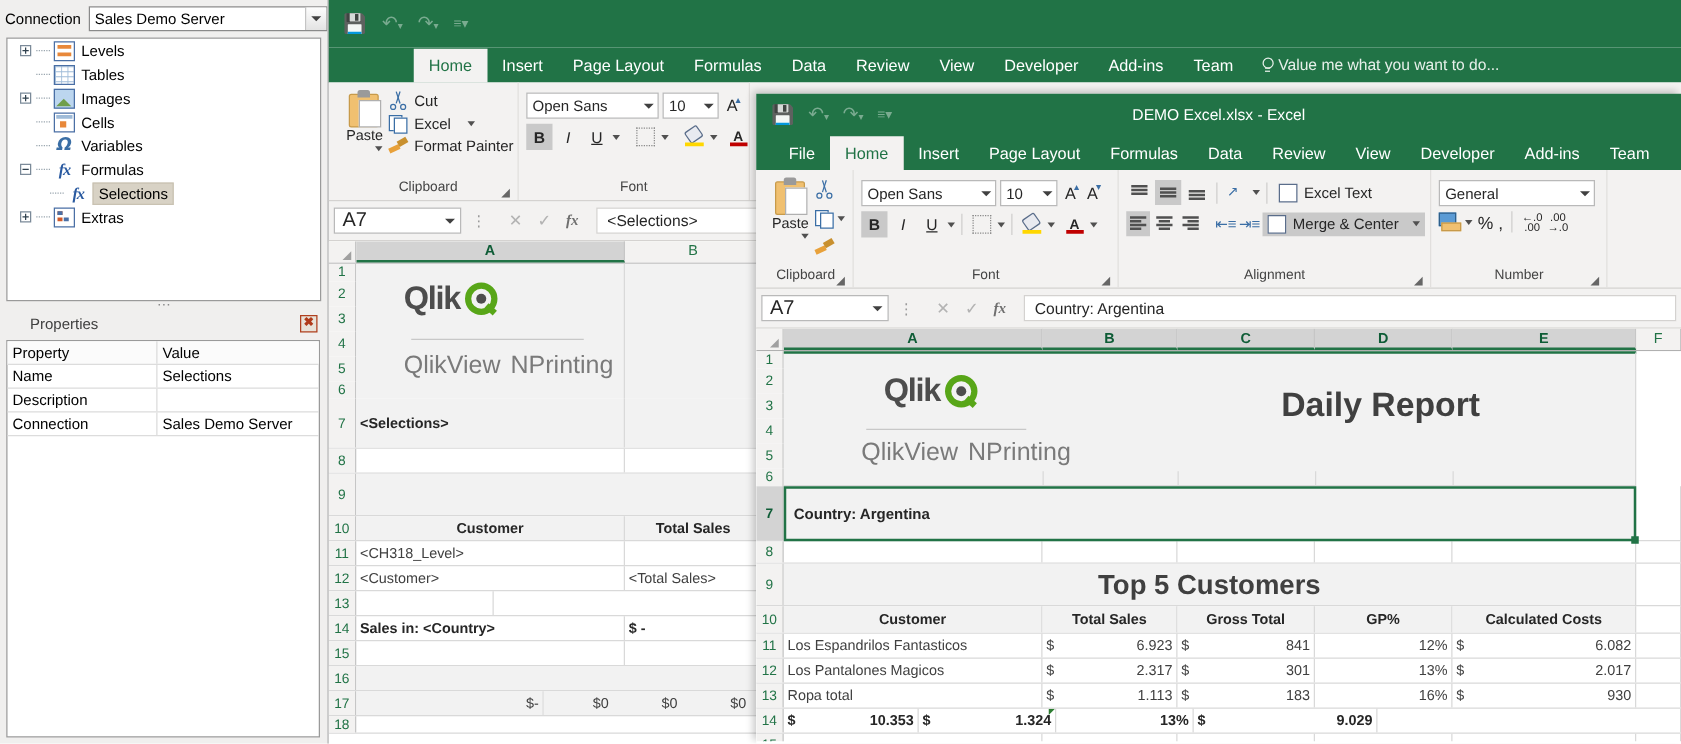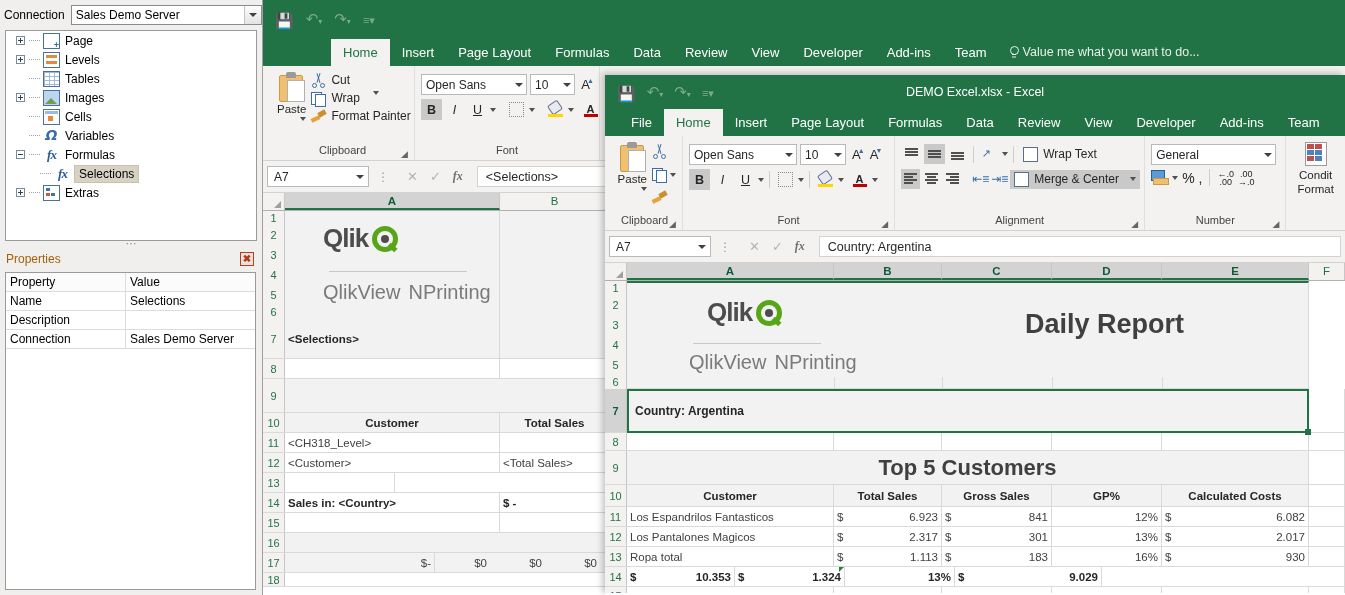--- a/index.html
+++ b/index.html
@@ -63,21 +63,21 @@
   .ic-omega { font:italic bold 14px "DejaVu Sans",sans-serif; color:#3a6ea5; line-height:15px; text-align:center; }
   .ic-fx { font:italic bold 13px "Liberation Serif",serif; color:#2a5aa0; line-height:16px; text-align:center; letter-spacing:-1px; }
   .ic-extras { background:#fff; border:1px solid #4a6fa5; }
   .ic-extras::before { content:""; position:absolute; left:2px; top:2px; width:4px; height:3px; background:#d05a2a; }
   .ic-extras::after { content:""; position:absolute; left:2px; top:7px; width:4px; height:3px; background:#d05a2a; box-shadow:5px 0 0 #4a6fa5, 0 -5px 0 #4a6fa5; }
 
   .np-splitter { position:absolute; left:0; top:244px; width:262px; height:5px; }
   .np-splitter::after { content:"⋯"; position:absolute; left:50%; top:-7px; transform:translateX(-50%); color:#8a8a8a; font-size:11px; }
 
   .np-prop-head { position:absolute; left:0; top:248px; width:262px; height:22px; display:flex; align-items:center; }
-  .np-prop-title { padding-left:6px; font-size:12px; color:#a16207; flex:1; }
+  .np-prop-title { padding-left:24px; font-size:12px; color:#404040; flex:1; }
   .np-prop-close { width:14px; height:14px; margin-right:8px; background:#e8e2d8; border:1px solid #b04020;
      color:#b03a1a; font:bold 10px "Liberation Sans",sans-serif; text-align:center; line-height:12px; }
   .np-prop-grid { position:absolute; left:5px; top:272px; width:251px; height:318px;
      background:#fff; border:1px solid #9a9a9a; }
   .pg-row { display:flex; height:19px; border-bottom:1px solid #dcdcdc; }
   .pg-row.head { background:#fbfbfb; }
   .pg-c1 { width:120px; border-right:1px solid #dcdcdc; padding-left:4px; font-size:12px; line-height:18px; color:#000; }
   .pg-c2 { flex:1; padding-left:4px; font-size:12px; line-height:18px; color:#000; }
 
   
@@ -104,21 +104,21 @@
 
   .paste-col { display:flex; flex-direction:column; align-items:flex-end; width:44px; padding-top:2px; }
   .clipboard-ico { width:27px; height:30px; position:relative; }
   .cb-board { position:absolute; left:0; top:3px; width:24px; height:27px; background:#f0c070; border:1px solid #c79a4a; border-radius:2px; }
   .cb-clip { position:absolute; left:7px; top:0; width:10px; height:6px; background:#9a9a9a; border-radius:2px 2px 0 0; }
   .cb-paper { position:absolute; left:8px; top:8px; width:18px; height:22px; background:#fff; border:1px solid #b0b0b0; }
   .paste-lbl { font-size:11.5px; color:#262626; margin-top:1px; }
   .paste-caret { width:0;height:0;border-left:3.5px solid transparent;border-right:3.5px solid transparent;border-top:4px solid #505050;margin-top:2px; }
 
   .mini-list { display:flex; flex-direction:column; gap:3px; padding-top:3px; }
-  .mini-item { display:flex; align-items:flex-start; gap:5px; font-size:12px; color:#262626; white-space:nowrap; }
+  .mini-item { display:flex; align-items:center; gap:5px; font-size:12px; color:#262626; white-space:nowrap; }
   .mini-ico { width:15px; height:15px; position:relative; flex:0 0 auto; }
   .sm-caret { width:0;height:0;border-left:3.5px solid transparent;border-right:3.5px solid transparent;border-top:4px solid #505050; }
 
   .ico-cut::before,.ico-cut::after { content:""; position:absolute; left:7px; top:0; width:1.4px; height:10px; background:#3a6ea5; }
   .ico-cut::before { transform:rotate(18deg); } .ico-cut::after { transform:rotate(-18deg); }
   .ico-cut i { position:absolute; bottom:0; width:5px;height:5px;border:1.4px solid #3a6ea5;border-radius:50%; }
   .ico-cut i:nth-child(1){left:1px;} .ico-cut i:nth-child(2){right:1px;}
   .ico-copy::before { content:""; position:absolute; left:0; top:1px; width:9px;height:11px; background:#fff; border:1.2px solid #3a6ea5; }
   .ico-copy::after { content:""; position:absolute; left:4px; top:3px; width:9px;height:11px; background:#fff; border:1.2px solid #3a6ea5; }
   .ico-brush::before { content:""; position:absolute; left:0; top:8px; width:9px;height:4px; background:#e8a13a; transform:rotate(-25deg); }
@@ -158,21 +158,21 @@
   .acct-ico::before { content:""; position:absolute; left:0; top:0; width:12px;height:9px; background:#5b9bd5; border:1px solid #2e5f8a; }
   .acct-ico::after { content:""; position:absolute; left:2px; bottom:0; width:14px;height:5px; background:#f0c070; border:1px solid #c79a4a; }
   .d0 { font-size:9px; color:#262626; line-height:8px; text-align:center; }
   .cf-ico { width:22px; height:24px; position:relative; background:#fff; border:1px solid #9a9a9a; }
   .cf-ico i { position:absolute; width:7px;height:5px; }
 
   
   .fbar { height:30px; background:#f3f2f1; display:flex; align-items:center; padding:0 4px; gap:4px;
      border-bottom:1px solid #d4d2d0; }
   .namebox { width:100px; height:21px; background:#fff; border:1px solid #b9b9b9; display:flex; align-items:center; }
-  .namebox .nv { flex:1; padding-left:6px; font-size:12px; color:#262626; }
+  .namebox .nv { flex:1; padding-left:6px; font-size:16px; color:#262626; }
   .vdots { color:#9a9a9a; font-size:12px; padding:0 4px; }
   .fbbtns { display:flex; align-items:center; gap:12px; padding:0 10px; }
   .fbb { font-size:13px; color:#b3b3b3; }
   .fbb.fx { font:italic bold 12px "Liberation Serif",serif; color:#6f6f6f; }
   .fbinput { flex:1; height:21px; background:#fff; border:1px solid #d4d2d0; border-left:1px solid #d4d2d0;
      display:flex; align-items:center; padding-left:8px; font-size:12.5px; color:#262626; }
 
   
   .gridwrap { position:relative; background:#fff; overflow:hidden; }
   .colhdr { display:flex; height:18px; background:#f3f2f1; border-bottom:1px solid #b0b0b0; }
@@ -221,26 +221,20 @@
         <span class="np-combo-arrow">
             <i class="caret-dn"></i>
           </span>
       </div>
     </div>
 
     <div class="np-tree">
       <div class="tnode">
         <span class="exp plus"></span>
           <span class="dots"></span>
-        <span class="ticon ic-page"></span>
-        <span class="tlabel">Page</span>
-      </div>
-      <div class="tnode">
-        <span class="exp plus"></span>
-          <span class="dots"></span>
         <span class="ticon ic-levels"></span>
         <span class="tlabel">Levels</span>
       </div>
       <div class="tnode">
         <span class="exp none"></span>
           <span class="dots"></span>
         <span class="ticon ic-tables"></span>
         <span class="tlabel">Tables</span>
       </div>
       <div class="tnode">
@@ -350,21 +344,21 @@
           <div class="mini-list">
             <div class="mini-item">
               <span class="mini-ico ico-cut">
                   <i></i>
                   <i></i>
                 </span>
               <span>Cut</span>
             </div>
             <div class="mini-item">
               <span class="mini-ico ico-copy"></span>
-              <span>Wrap</span>
+              <span>Excel</span>
               <span class="sm-caret" style="margin-left:8px;"></span>
             </div>
             <div class="mini-item">
               <span class="mini-ico ico-brush"></span>
               <span>Format Painter</span>
             </div>
           </div>
         </div>
         <div class="rgroup-title">
           <span>Clipboard</span>
@@ -690,21 +684,21 @@
                 </span>
               </span>
             <span class="sep"></span>
             <span class="abtn">
                 <span class="orient-ico">↗</span>
               </span>
             <span class="sm-caret"></span>
             <span class="sep"></span>
             <span class="wrapbtn">
               <span class="mini-ico" style="border:1.2px solid #5a6d8a;background:#fff;"></span>
-              <span>Wrap Text</span>
+              <span>Excel Text</span>
             </span>
           </div>
           <div class="align-row" style="margin-top:5px;">
             <span class="abtn on">
                 <span class="algn">
                   <b style="top:3px;width:13px;"></b>
                   <b style="top:6px;width:9px;"></b>
                   <b style="top:9px;width:13px;"></b>
                   <b style="top:12px;width:9px;"></b>
                 </span>
@@ -763,36 +757,20 @@
             <span class="d0">.00<br>→.0</span>
           </div>
         </div>
         <div class="rgroup-title">
           <span>Number</span>
           <span class="rgroup-dia">◢</span>
         </div>
       </div>
 
       <div class="rgroup" style="width:60px;border-right:none;">
-        <div class="rgroup-body" style="display:block;padding-top:2px;">
-          <div style="display:flex;justify-content:center;">
-            <span class="cf-ico">
-              <i style="left:1px;top:1px;background:#c0504d;"></i>
-              <i style="left:9px;top:1px;background:#c0504d;"></i>
-              <i style="left:1px;top:7px;background:#4f81bd;"></i>
-              <i style="left:9px;top:7px;background:#4f81bd;"></i>
-              <i style="left:1px;top:13px;background:#c0504d;"></i>
-              <i style="left:9px;top:13px;background:#4f81bd;"></i>
-            </span>
-          </div>
-          <div style="font-size:11.5px;color:#262626;text-align:center;line-height:14px;margin-top:2px;">
-            <div>Condit</div>
-            <div>Format</div>
-          </div>
-        </div>
         <div class="rgroup-title"></div>
       </div>
     </div>
 
     <div class="fbar" style="height:32px;">
       <div class="namebox" style="width:102px;">
         <span class="nv">A7</span>
         <span class="ca" style="width:16px;display:flex;align-items:center;justify-content:center;">
             <i class="caret-dn"></i>
           </span>
@@ -869,21 +847,21 @@
         <div class="cell bandbg c" style="width:682px;">
           <span class="sectitle">Top 5 Customers</span>
         </div>
         <div class="cell" style="flex:1;"></div>
       </div>
 
       <div class="gridrow" style="height:22px;">
         <div class="rh" style="line-height:22px;">10</div>
         <div class="cell bandbg b c" style="width:207px;">Customer</div>
         <div class="cell bandbg b c" style="width:108px;">Total Sales</div>
-        <div class="cell bandbg b c" style="width:110px;">Gross Sales</div>
+        <div class="cell bandbg b c" style="width:110px;">Gross Total</div>
         <div class="cell bandbg b c" style="width:110px;">GP%</div>
         <div class="cell bandbg b c" style="width:147px;">Calculated Costs</div>
         <div class="cell" style="flex:1;"></div>
       </div>
 
       <div class="gridrow" style="height:20px;">
         <div class="rh" style="line-height:20px;">11</div>
         <div class="cell" style="width:207px;">Los Espandrilos Fantasticos</div>
         <div class="cell" style="width:108px;justify-content:space-between;">
           <span>$</span>

